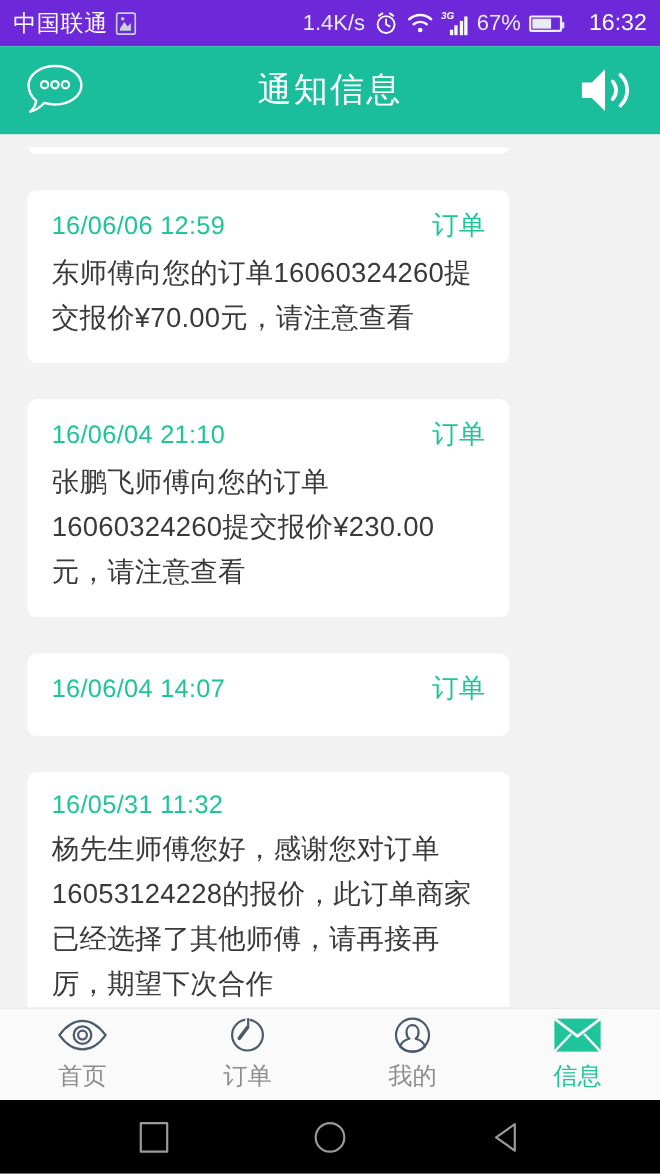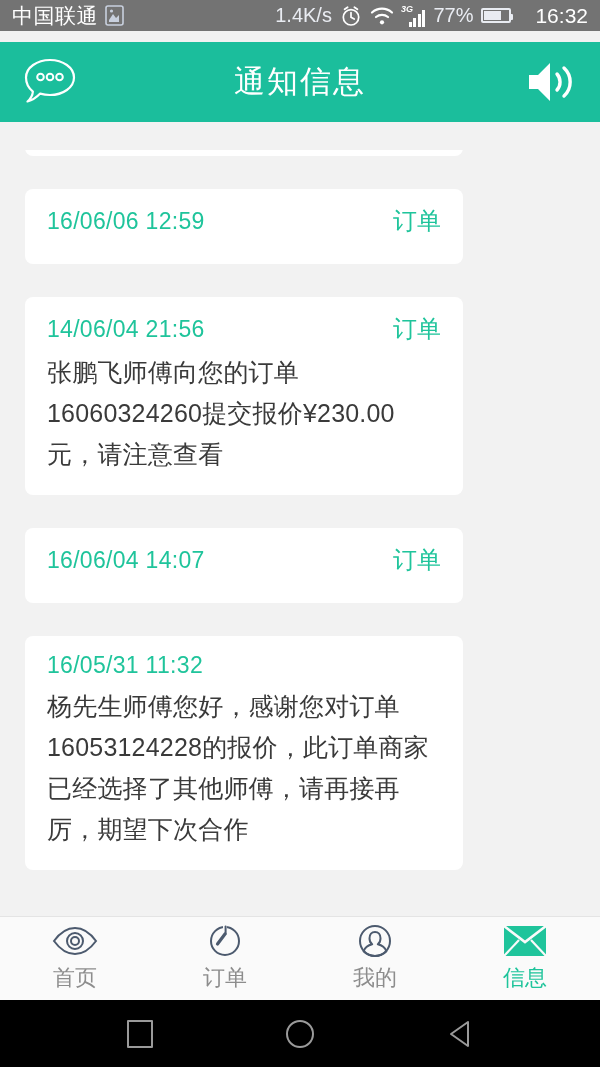--- a/index.html
+++ b/index.html
@@ -6,22 +6,22 @@
   html, body {
     width:600px; height:1067px;
     font-family:"Liberation Sans", "DejaVu Sans", sans-serif;
     background:#F2F2F2;
     overflow:hidden;
   }
   #app { position:relative; width:600px; height:1067px; }
 
   
   .statusbar {
-    position:absolute; top:0; left:0; width:600px; height:31px;
-    background:#737373; color:#FFFFFF;
+    position:absolute; top:0; left:0; width:600px; height:42px;
+    background:#6d28d9; color:#FFFFFF;
     display:flex; align-items:center; padding:0 12px;
   }
   .sb-carrier { font-size:21px; letter-spacing:.5px; color:#FFFFFF; }
   .sb-simicon { margin-left:7px; display:inline-flex; align-items:center; }
   .sb-right { margin-left:auto; display:flex; align-items:center; gap:8px;text-align:center; }
   .sb-speed { font-size:20px; color:#E9ECF2; }
   .sb-batt-text { font-size:20px; color:#E9ECF2; }
   .sb-clock { font-size:21px; color:#FFFFFF; margin-left:16px; }
   .sb-ico { display:inline-flex; align-items:center; }
   .sig-wrap { position:relative; display:inline-flex; align-items:flex-end; height:22px; }
@@ -49,21 +49,21 @@
   }
   .header-title {
     position:absolute; left:0; right:0; text-align:center;
     font-size:31px; color:#FFFFFF; letter-spacing:2px; pointer-events:none;
   }
   .hdr-btn { position:relative; z-index:2; display:flex; align-items:center; cursor:pointer; }
   .hdr-right { margin-left:auto; }
 
   
   .list {
-    position:absolute; top:150px; left:0; width:488px; height:782px;
+    position:absolute; top:134px; left:0; width:488px; height:782px;
     background:#F2F2F2; overflow:hidden;
   }
   .card {
     background:#FFFFFF; border-radius:8px;
     margin:0 25px 33px 25px; padding:16px 22px 20px 22px;
   }
   .card.partial-top {
     margin-top:-56px; height:62px; padding:0; overflow:hidden; margin-bottom:33px;
   }
   .card-head { display:flex; align-items:baseline; margin-bottom:7px; }
@@ -135,21 +135,21 @@
       <span class="sig-wrap">
         <span class="sig-3g">3G</span>
         <span class="sig-bars">
             <i></i>
             <i></i>
             <i></i>
             <i></i>
           </span>
       </span>
 
-      <span class="sb-batt-text">77%</span>
+      <span class="sb-batt-text">67%</span>
       <span class="batt">
           <span class="batt-fill"></span>
         </span>
       <span class="sb-clock">16:32</span>
     </span>
   </div>
 
   <div class="header">
     <div class="hdr-btn">
       <svg width="56" height="52" viewBox="0 0 56 52">
@@ -172,24 +172,25 @@
   </div>
 
   <div class="list">
     <div class="card partial-top"></div>
     <div id="cards-host">
         <div class="card">
           <div class="card-head">
             <span class="card-time">16/06/06 12:59</span>
             <span class="card-tag">订单</span>
           </div>
-        </div>
-        <div class="card">
-          <div class="card-head">
-            <span class="card-time">14/06/04 21:56</span>
+          <div class="card-body">东师傅向您的订单16060324260提交报价¥70.00元，请注意查看</div>
+        </div>
+        <div class="card">
+          <div class="card-head">
+            <span class="card-time">16/06/04 21:10</span>
             <span class="card-tag">订单</span>
           </div>
           <div class="card-body">张鹏飞师傅向您的订单16060324260提交报价¥230.00元，请注意查看</div>
         </div>
         <div class="card">
           <div class="card-head">
             <span class="card-time">16/06/04 14:07</span>
             <span class="card-tag">订单</span>
           </div>
         </div>

